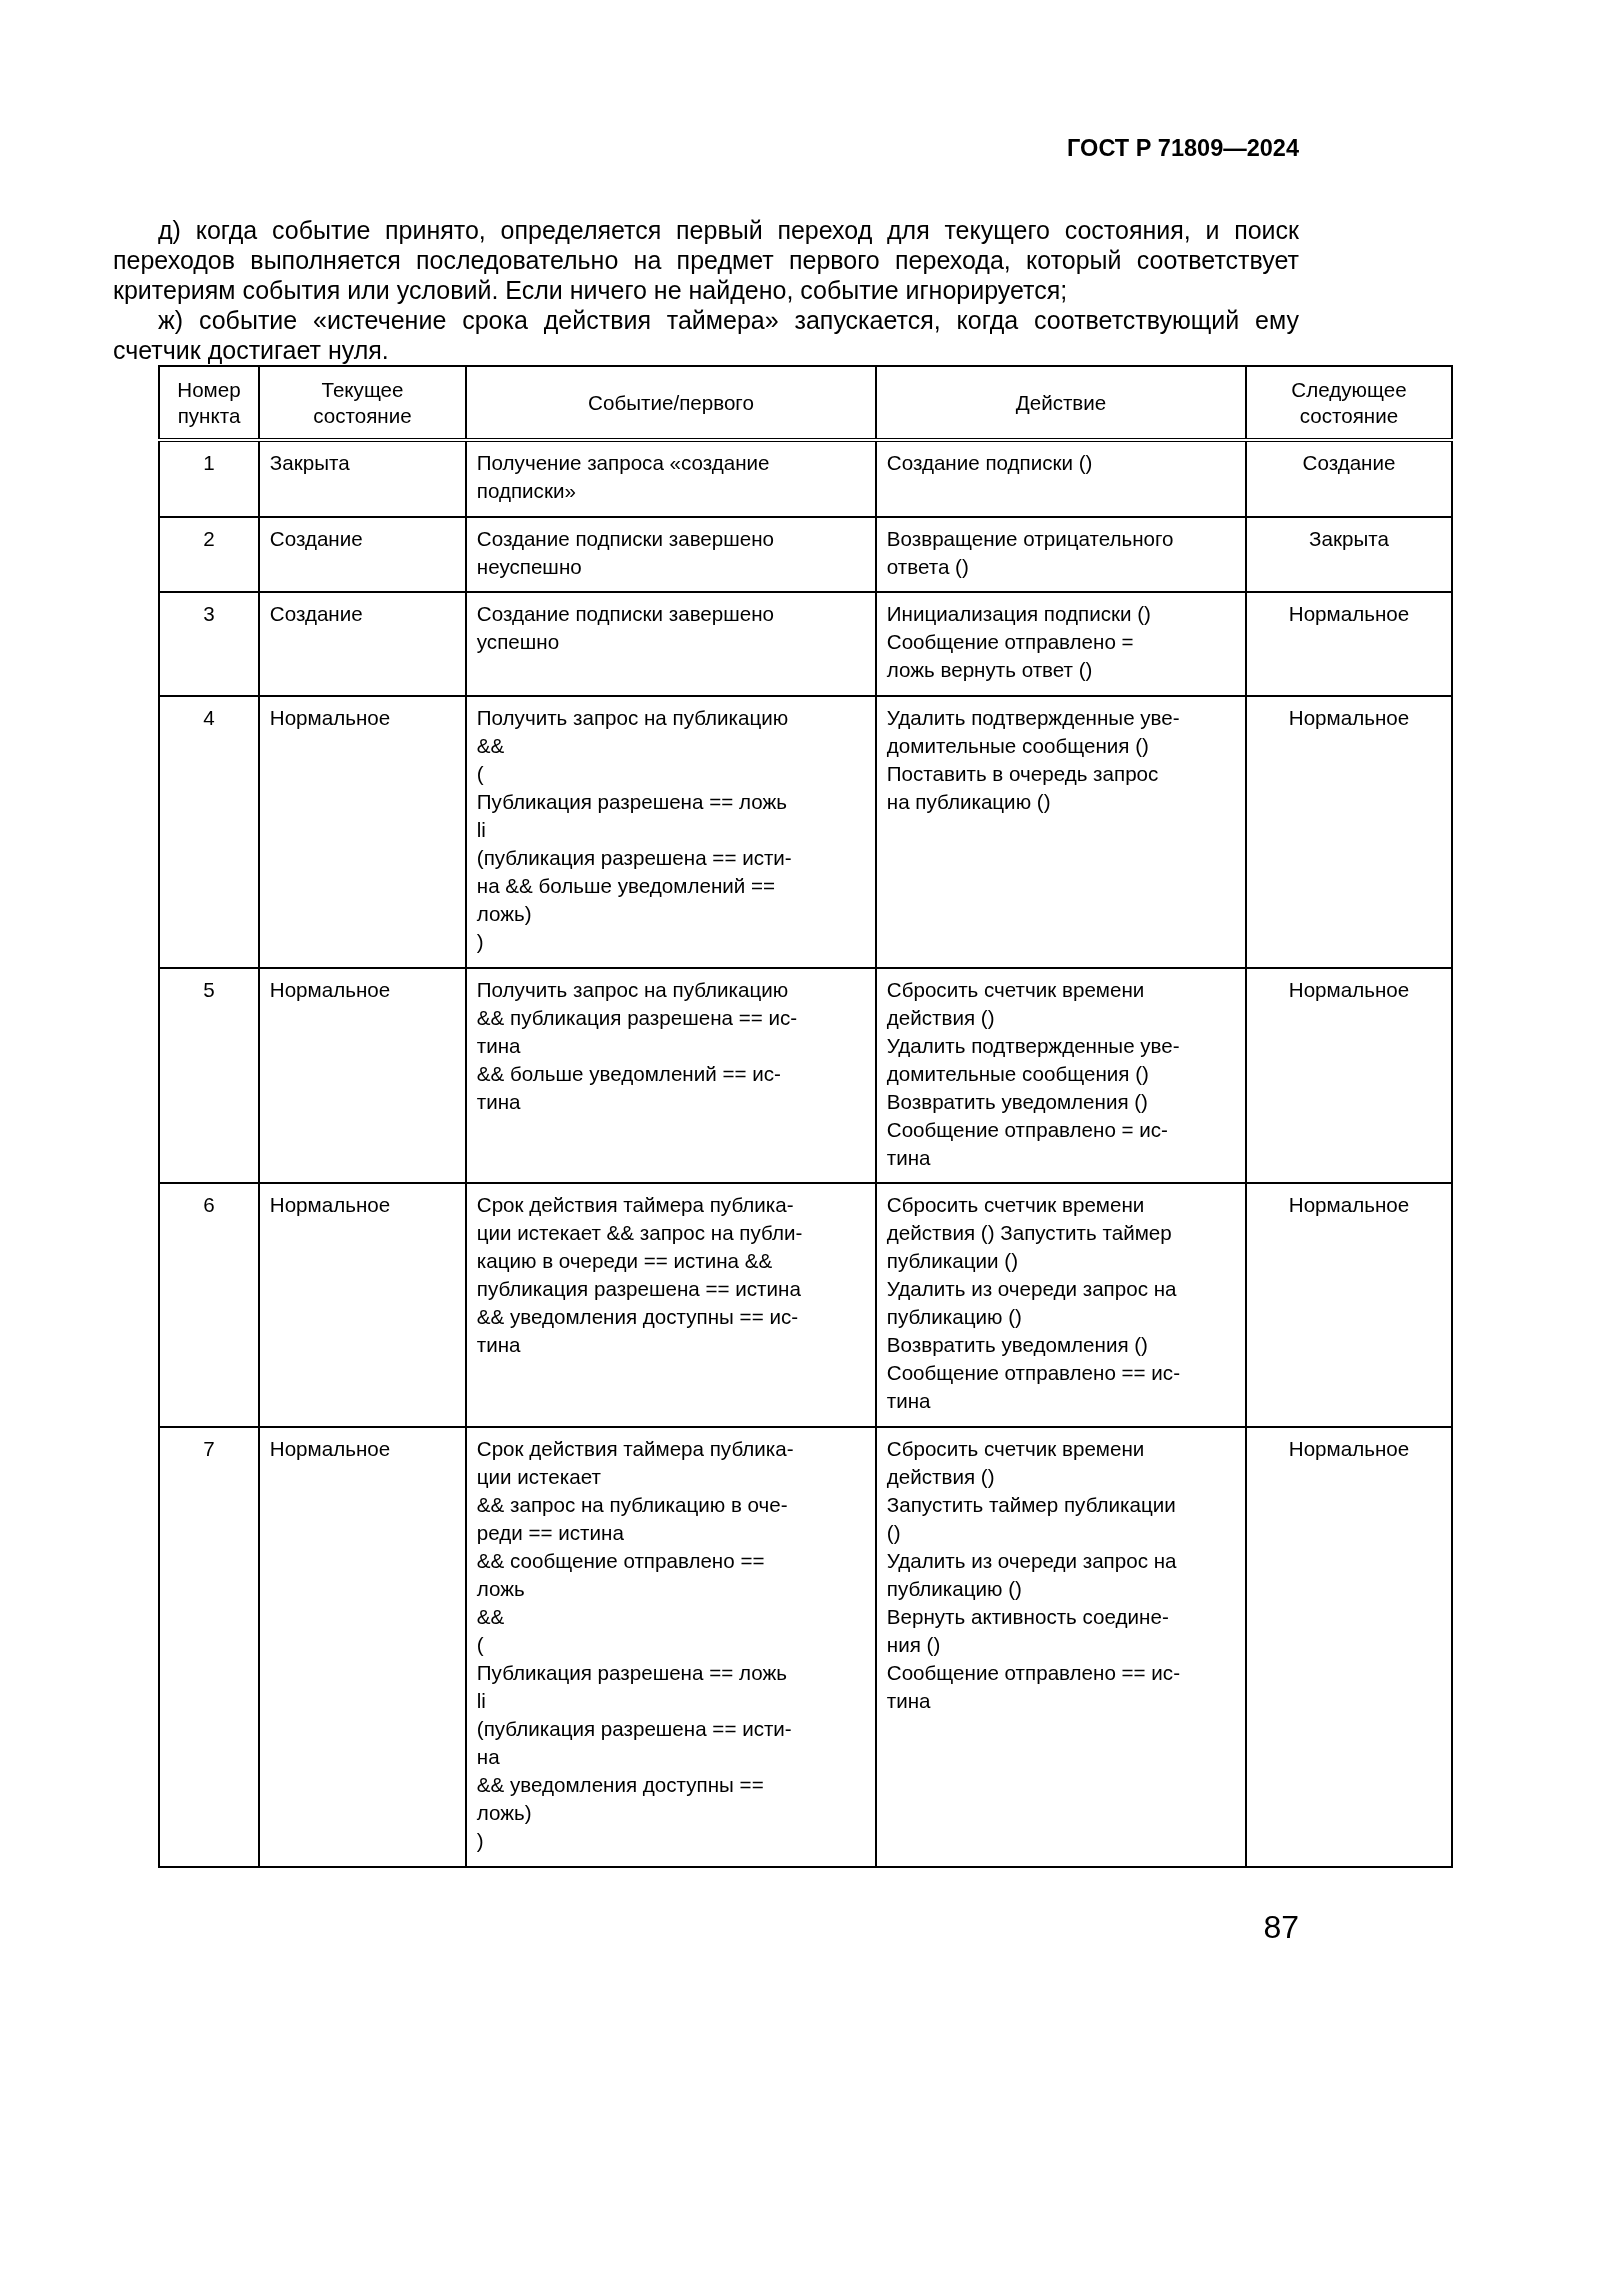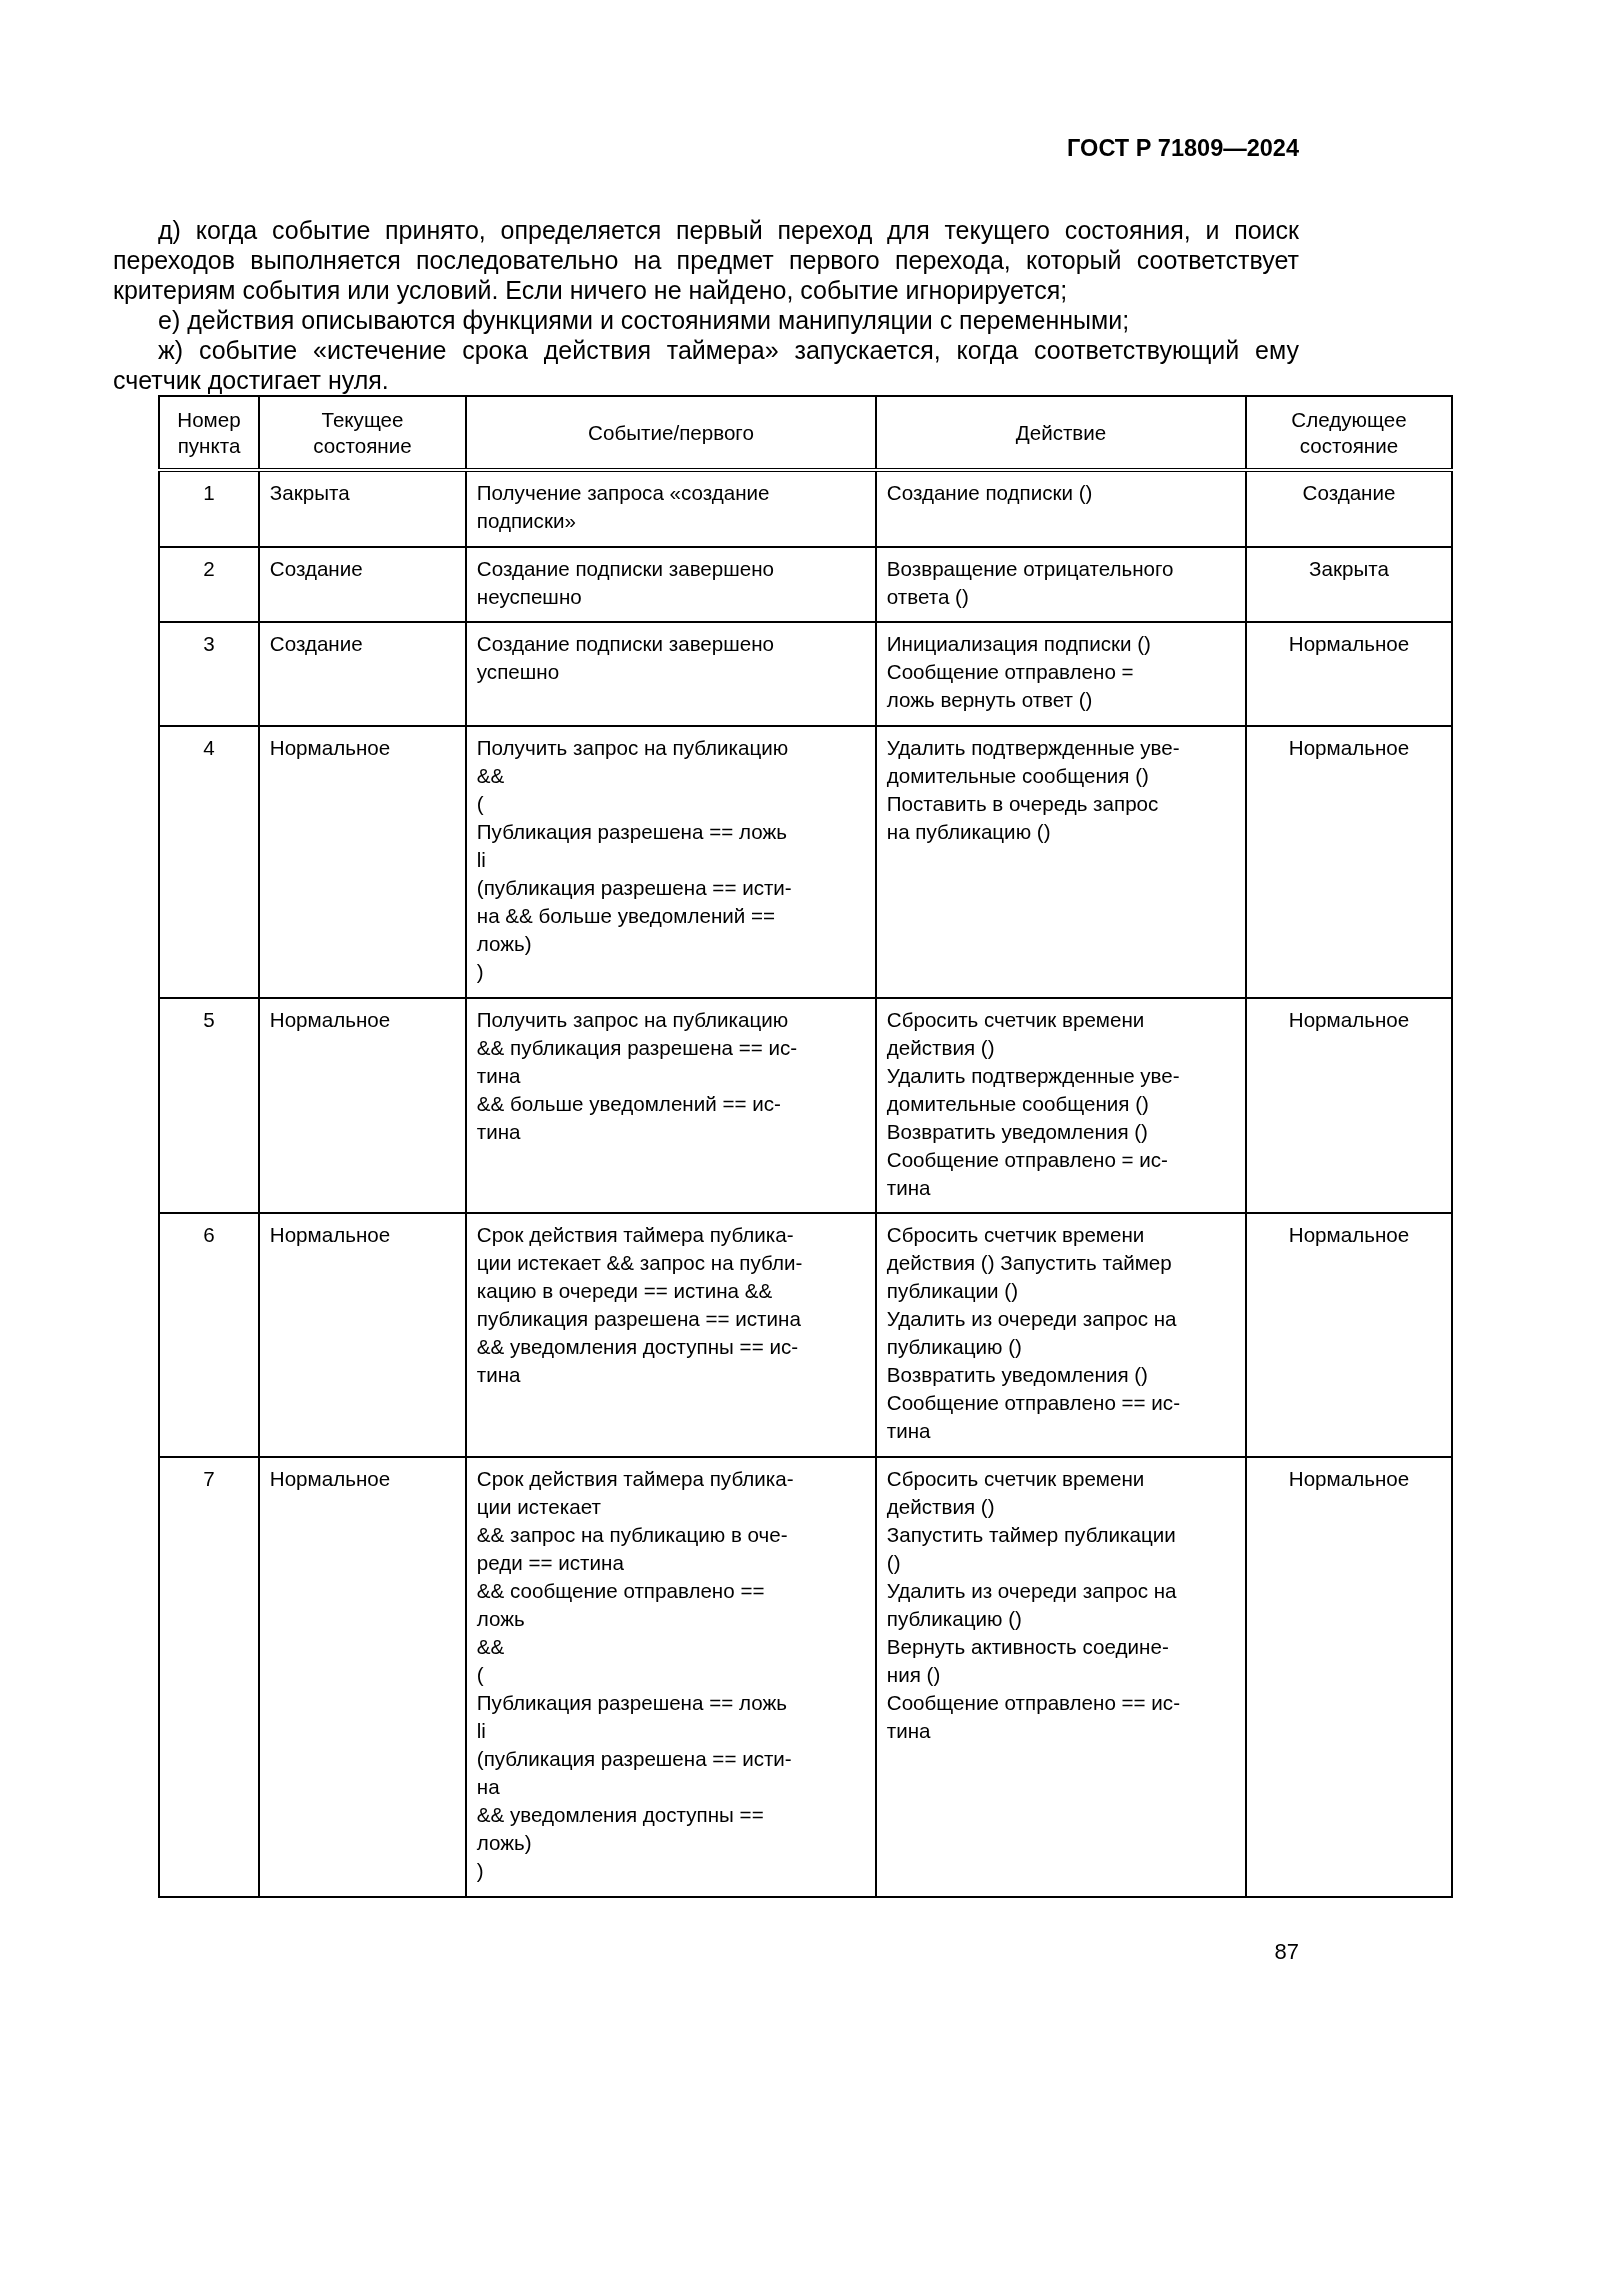--- a/index.html
+++ b/index.html
@@ -64,33 +64,32 @@
     vertical-align: top;
     white-space: pre-line;
     padding: 6.9px 9.8px 10.8px 9.8px;
     text-align: left;
   }
   .state-table td.c-num { text-align: center; }
   .state-table td.c-next { text-align: center; }
   .page-number {
     margin-top: 41px;
     text-align: right;
-    font-size: 22px;
+    font-size: 32px;
   }
 </style>
 </head>
 <body>
 
 <div class="page">
 
   <div class="doc-header">ГОСТ Р 71809—2024</div>
 
   <div class="paras">
     <p class="para">д) когда событие принято, определяется первый переход для текущего состояния, и поиск переходов выполняется последовательно на предмет первого перехода, который соответствует критериям события или условий. Если ничего не найдено, событие игнорируется;</p>
-    <p class="para">е) действия описываются функциями и состояниями манипуляции с переменными;</p>
     <p class="para">ж) событие «истечение срока действия таймера» запускается, когда соответствующий ему счетчик достигает нуля.</p>
   </div>
 
 
   <table class="state-table">
     <colgroup>
       <col style="width:100px">
       <col style="width:207px">
       <col style="width:410px">
       <col style="width:370px">

